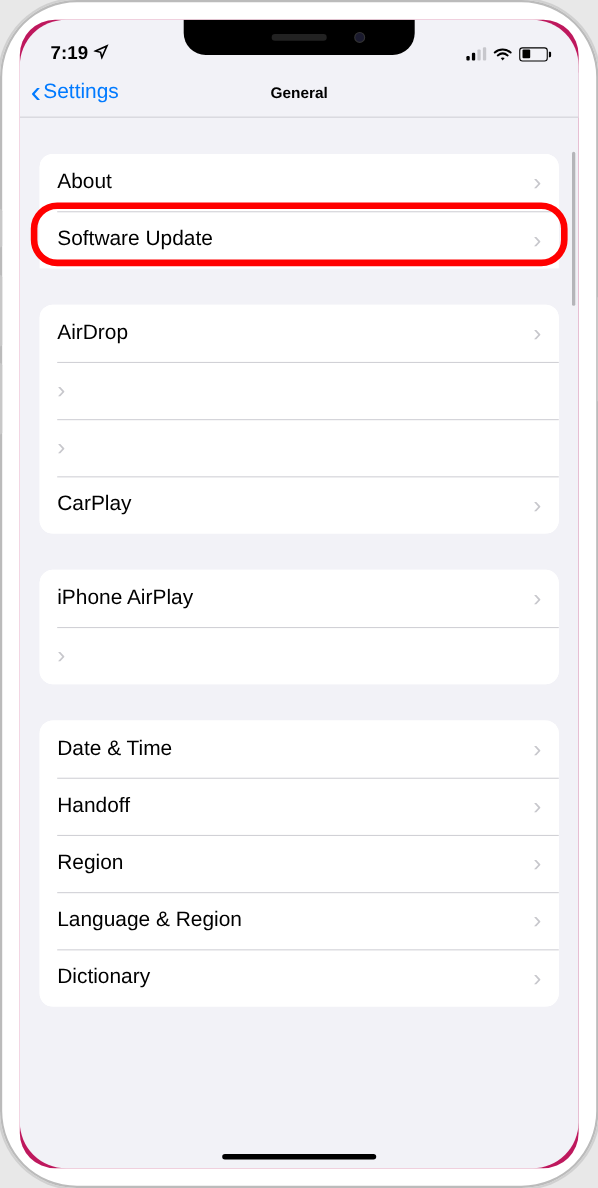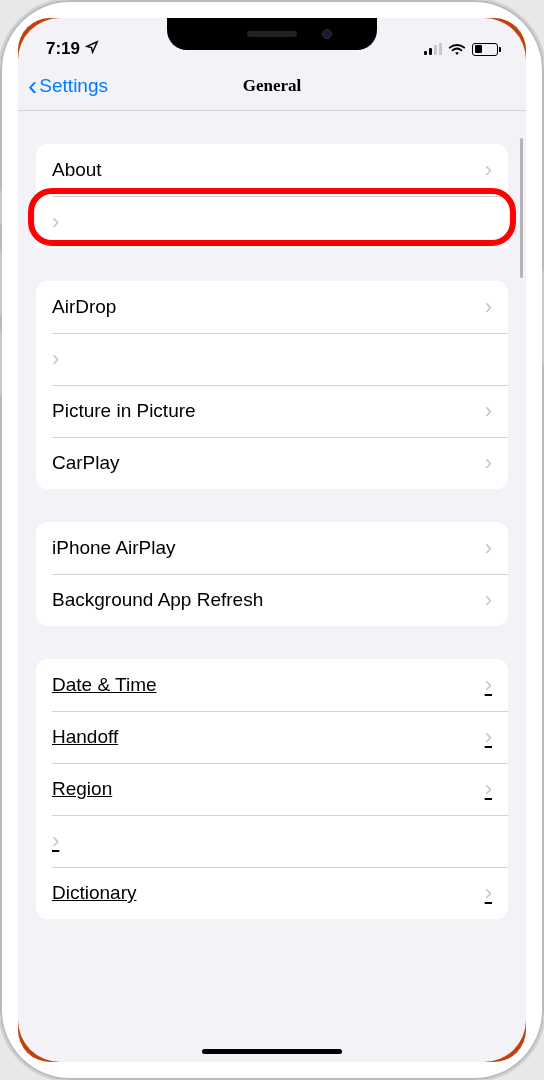--- a/index.html
+++ b/index.html
@@ -16,21 +16,21 @@
       height: 1080px;
       background: #fff;
       border-radius: 70px;
       padding: 18px;
       box-shadow: 0 0 0 2px #d0d0d0, inset 0 0 0 2px #bbb;
       position: relative;
     }
     .phone-inner {
       width: 100%;
       height: 100%;
-      background: #c2410c;
+      background: #be185d;
       border-radius: 32px;
       position: relative;
     }
     .screen {
       width: 100%;
       height: 100%;
       background: #f2f2f7;
       border-radius: 42px;
       overflow: hidden;
       position: relative;
@@ -153,24 +153,23 @@
       font-size: 19px;
       cursor: pointer;
     }
     .nav-back-chevron {
       font-size: 28px;
       line-height: 1;
       margin-right: 2px;
       font-weight: 500;
     }
     .nav-title {
-      font-size: 17px;
+      font-size: 14px;
       font-weight: 600;
       color: #000;
-      font-family: Liberation Serif, serif;
     }
 
     
     .content {
       padding: 0 18px;
       height: calc(100% - 124px);
       overflow-y: auto;
     }
     .group {
       margin-top: 33px;
@@ -303,68 +302,68 @@
       <div class="scroll-indicator"></div>
 
       <div class="content">
 
         <div class="group first">
           <div class="row">
             <span>About</span>
             <span class="chevron">›</span>
           </div>
           <div class="row">
+            <span>Software Update</span>
             <span class="chevron">›</span>
           </div>
           <div class="highlight-ring"></div>
         </div>
 
         <div class="group">
           <div class="row">
             <span>AirDrop</span>
             <span class="chevron">›</span>
           </div>
           <div class="row">
             <span class="chevron">›</span>
           </div>
           <div class="row">
-            <span>Picture in Picture</span>
             <span class="chevron">›</span>
           </div>
           <div class="row">
             <span>CarPlay</span>
             <span class="chevron">›</span>
           </div>
         </div>
 
         <div class="group">
           <div class="row">
             <span>iPhone AirPlay</span>
             <span class="chevron">›</span>
           </div>
           <div class="row">
-            <span>Background App Refresh</span>
-            <span class="chevron">›</span>
-          </div>
-        </div>
-
-        <div class="group" style="margin-bottom:40px;text-decoration:underline;">
+            <span class="chevron">›</span>
+          </div>
+        </div>
+
+        <div class="group" style="margin-bottom:40px;">
           <div class="row">
             <span>Date &amp; Time</span>
             <span class="chevron">›</span>
           </div>
           <div class="row">
             <span>Handoff</span>
             <span class="chevron">›</span>
           </div>
           <div class="row">
             <span>Region</span>
             <span class="chevron">›</span>
           </div>
           <div class="row">
+            <span>Language &amp; Region</span>
             <span class="chevron">›</span>
           </div>
           <div class="row">
             <span>Dictionary</span>
             <span class="chevron">›</span>
           </div>
         </div>
 
       </div>
 

